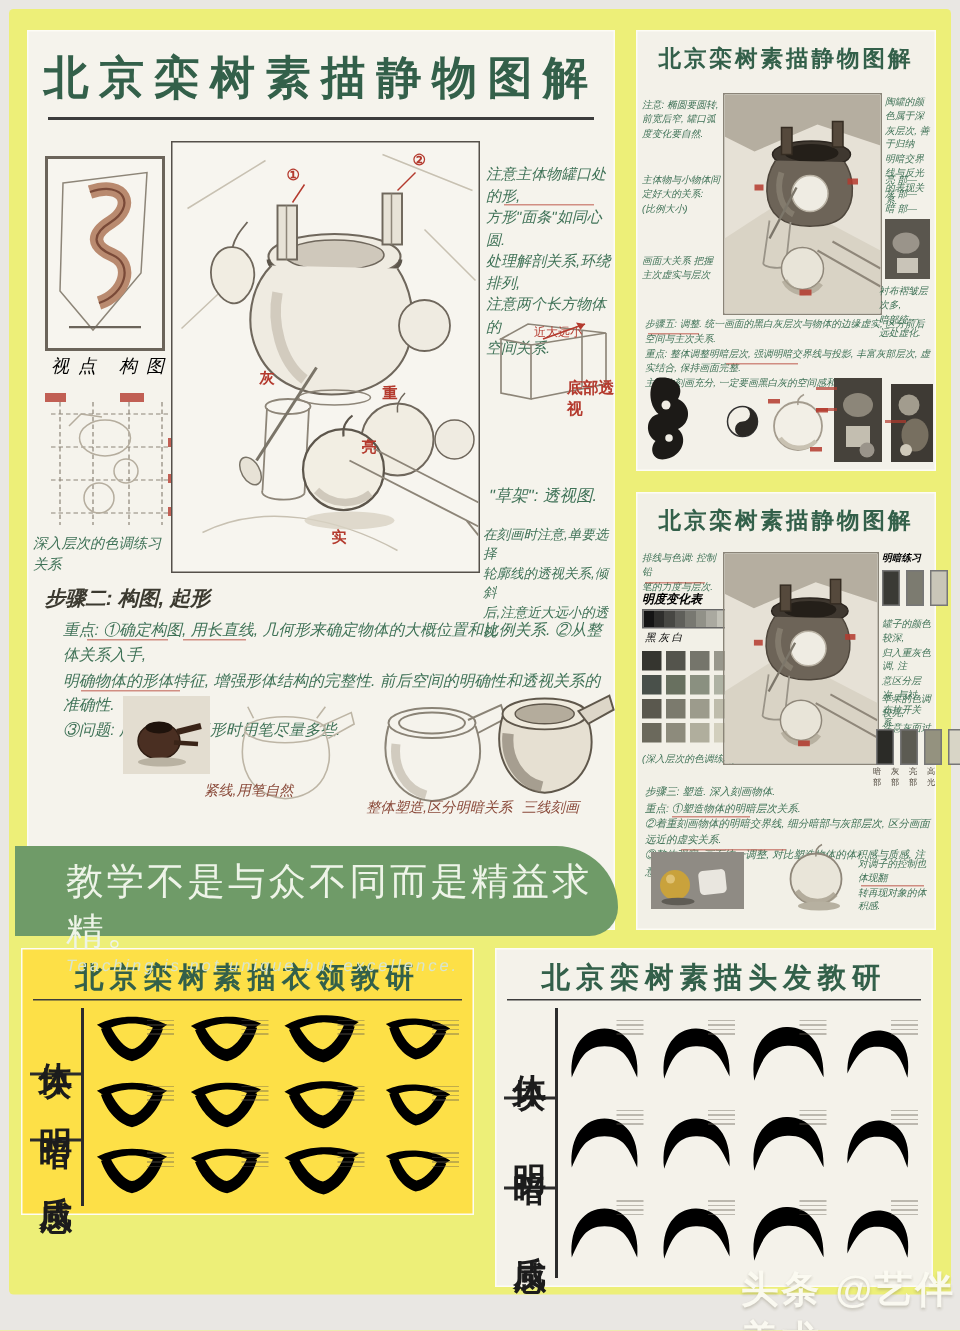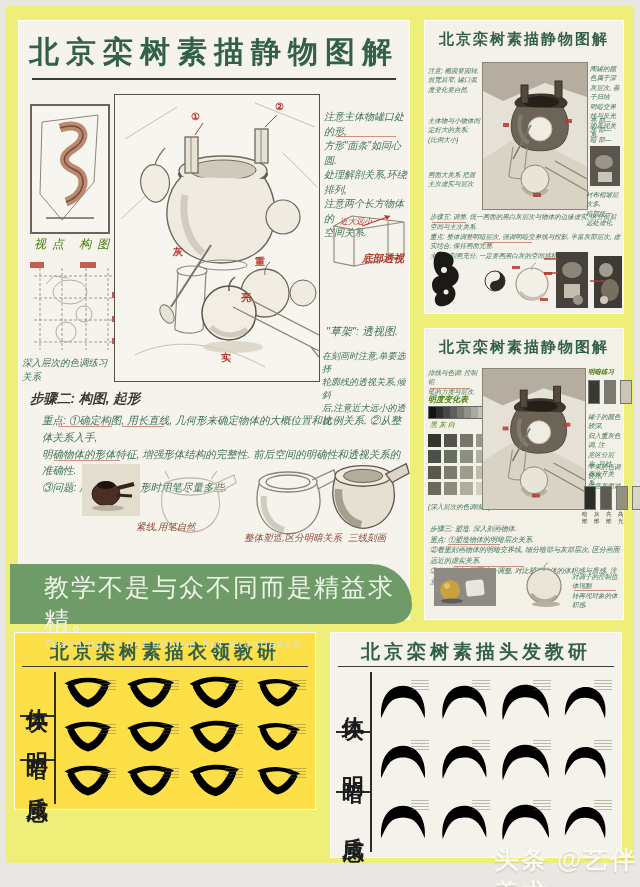--- a/index.html
+++ b/index.html
@@ -15,22 +15,22 @@
   #p4{left:14px;top:632px;width:302px;height:178px;background:#fde047;}
   #p5{left:330px;top:632px;width:292px;height:226px;background:#f4f2ea;}
   
   .ptitle{font-family:"Liberation Serif",serif;font-weight:bold;color:#33604a;text-align:center;width:100%;}
   #p1 .ptitle{top:12px;font-size:30px;letter-spacing:7px;}
   #p2 .ptitle,#p3 .ptitle{top:10px;font-size:15px;letter-spacing:2px;}
   #p4 .ptitle,#p5 .ptitle{top:7px;font-size:19px;letter-spacing:4px;}
   .rule{border-top:2px solid #3c3c3c;height:0;}
   
   .hw{color:#3f7257;font-style:italic;white-space:pre-line;line-height:1.45;}
-  .hwd{color:#4d7c0f;font-style:italic;}
-  .hwr{color:#b43a2e;font-style:italic;}
+  .hwd{color:#000000;font-style:italic;}
+  .hwr{color:#b43a2e;margin-left:16px;}
   .hwb{color:#8a4a3a;font-style:italic;}
   .mark{color:#b43a2e;font-weight:bold;font-size:10px;}
   .frame-box{border:1.5px solid #55504a;background:#f7f5ef;}
   .redbar{background:rgba(178,59,46,.55);height:1px;}
   
   #banner{left:10px;top:564px;width:402px;height:60px;background:#6f9b68;
           border-radius:0 56px 26px 0;z-index:20;padding:7px 0 0 34px;box-sizing:border-box;}
   #banner .cn{font-family:"Liberation Serif",serif;font-size:25px;color:#eef4e8;letter-spacing:2px;}
   #banner .en{font-size:11px;color:#d8e5cf;font-style:italic;letter-spacing:2px;margin-top:1px;}
   

